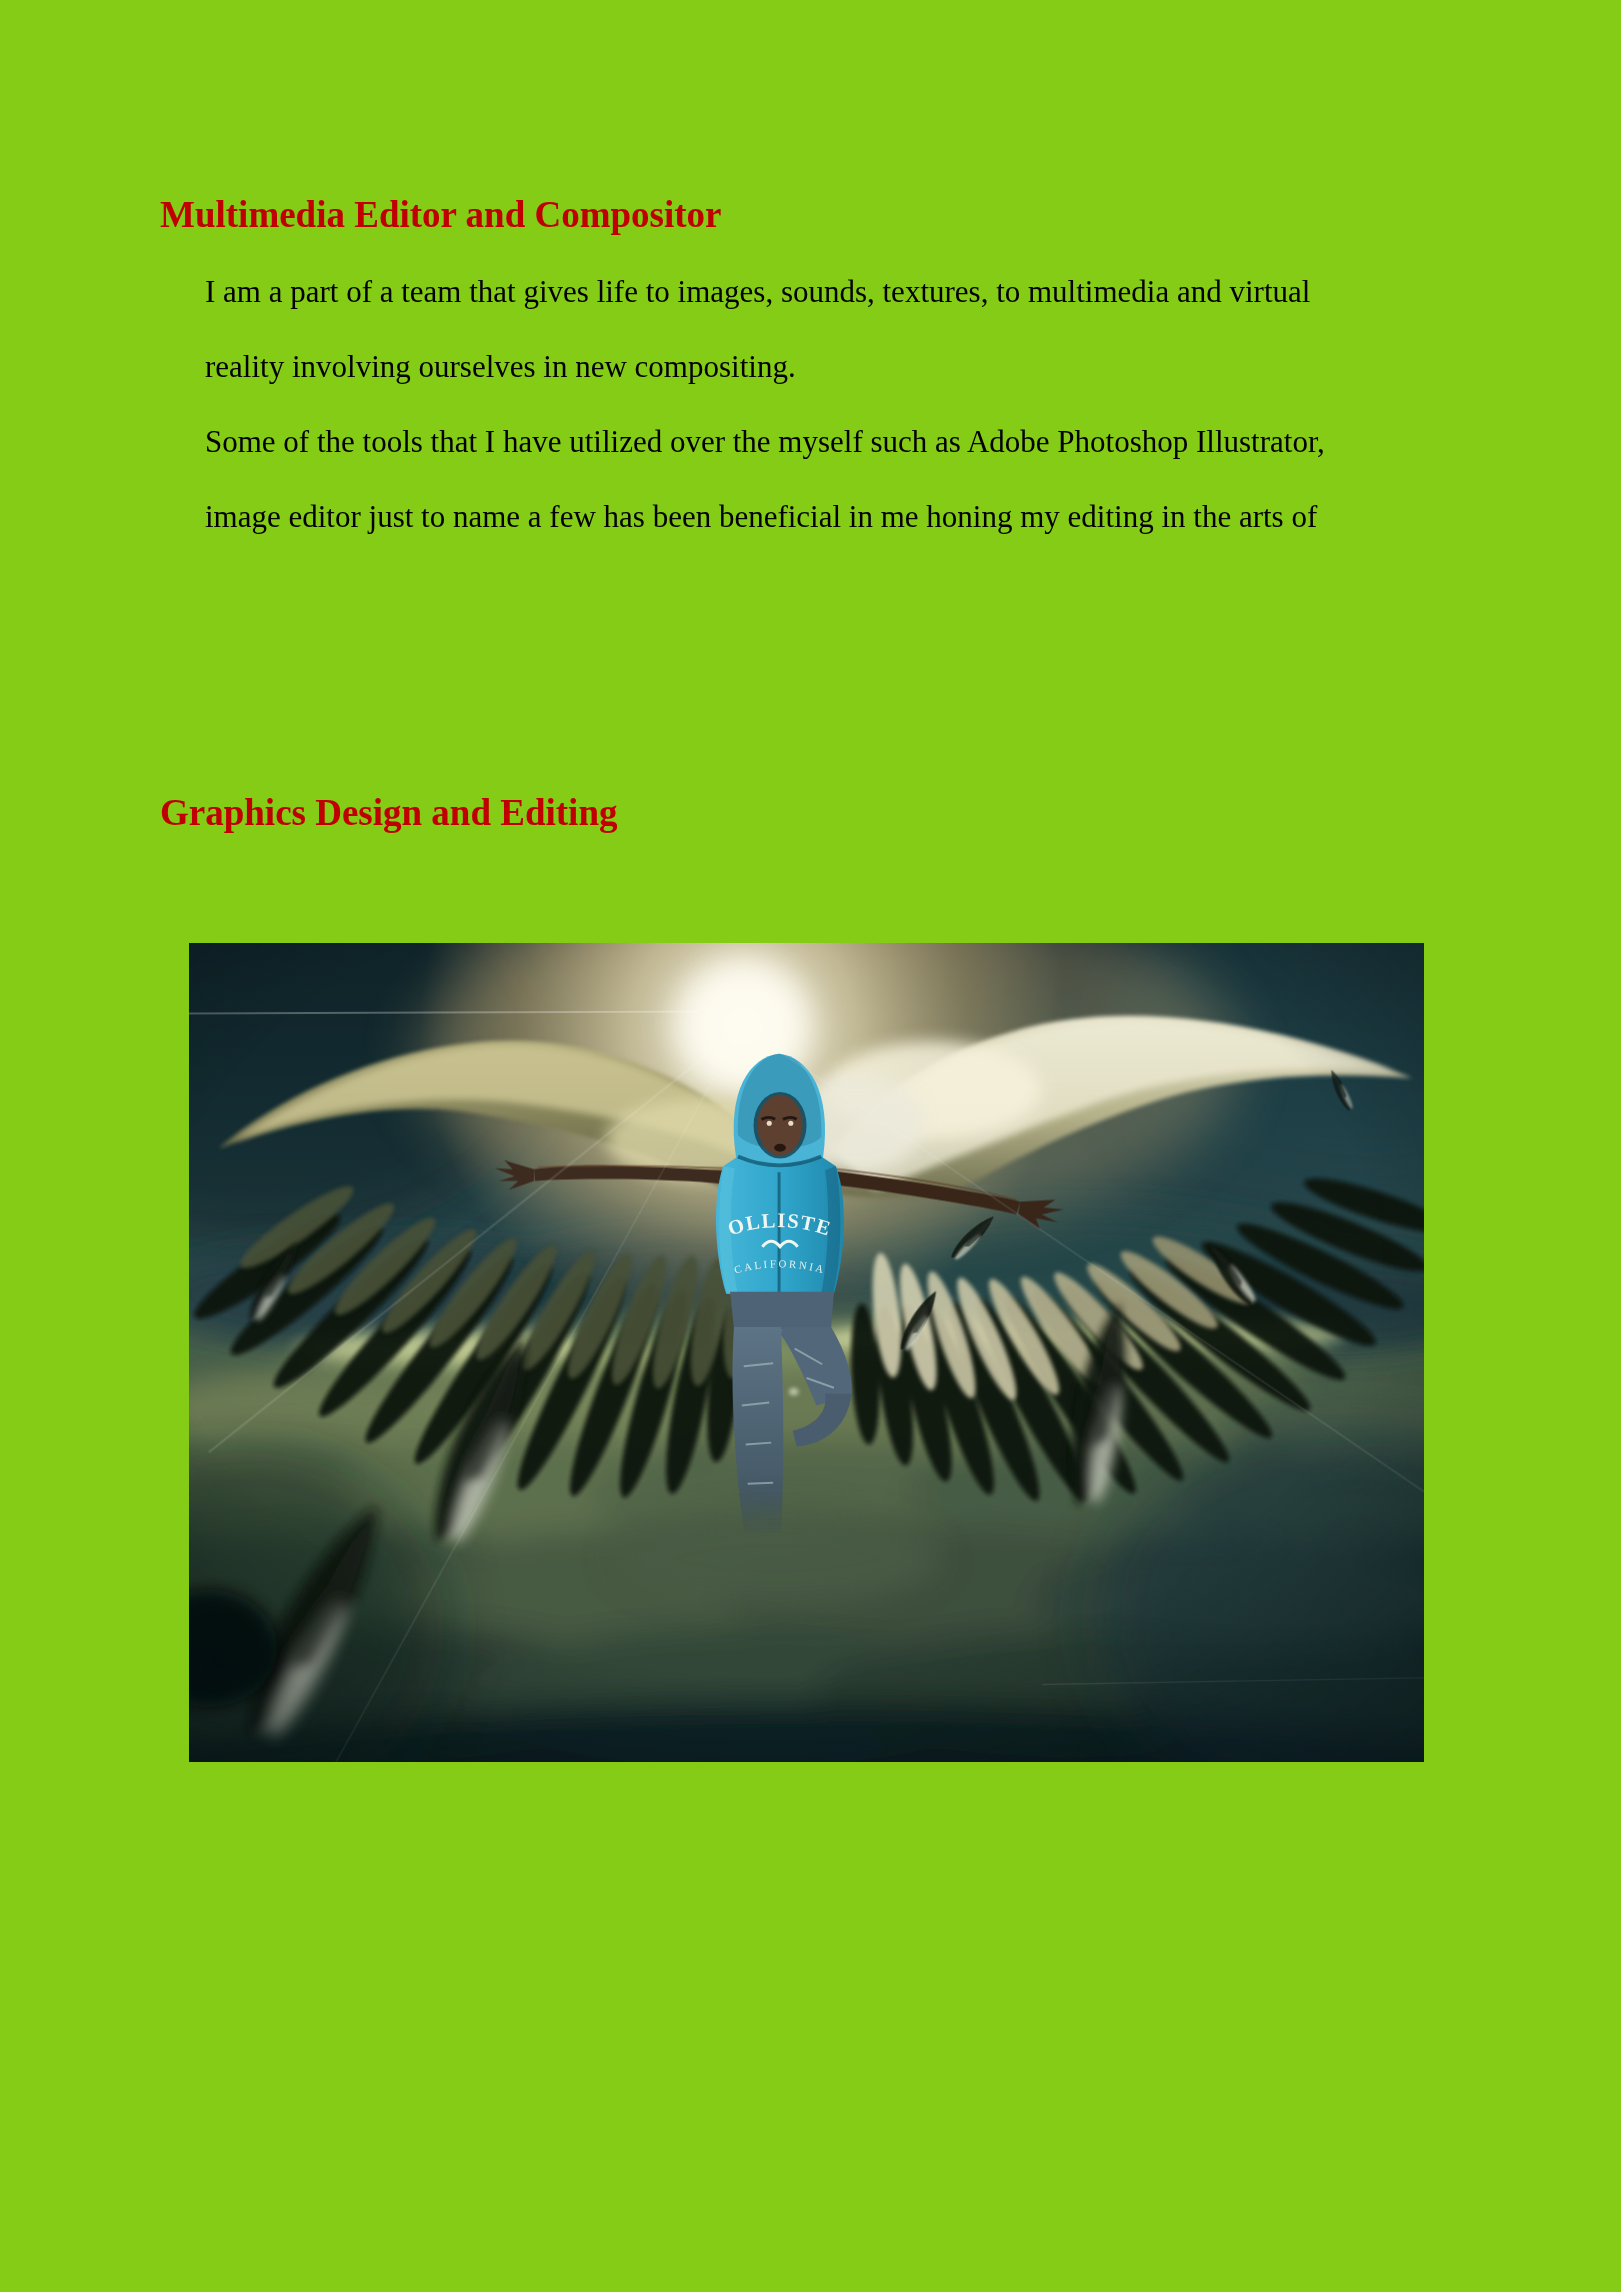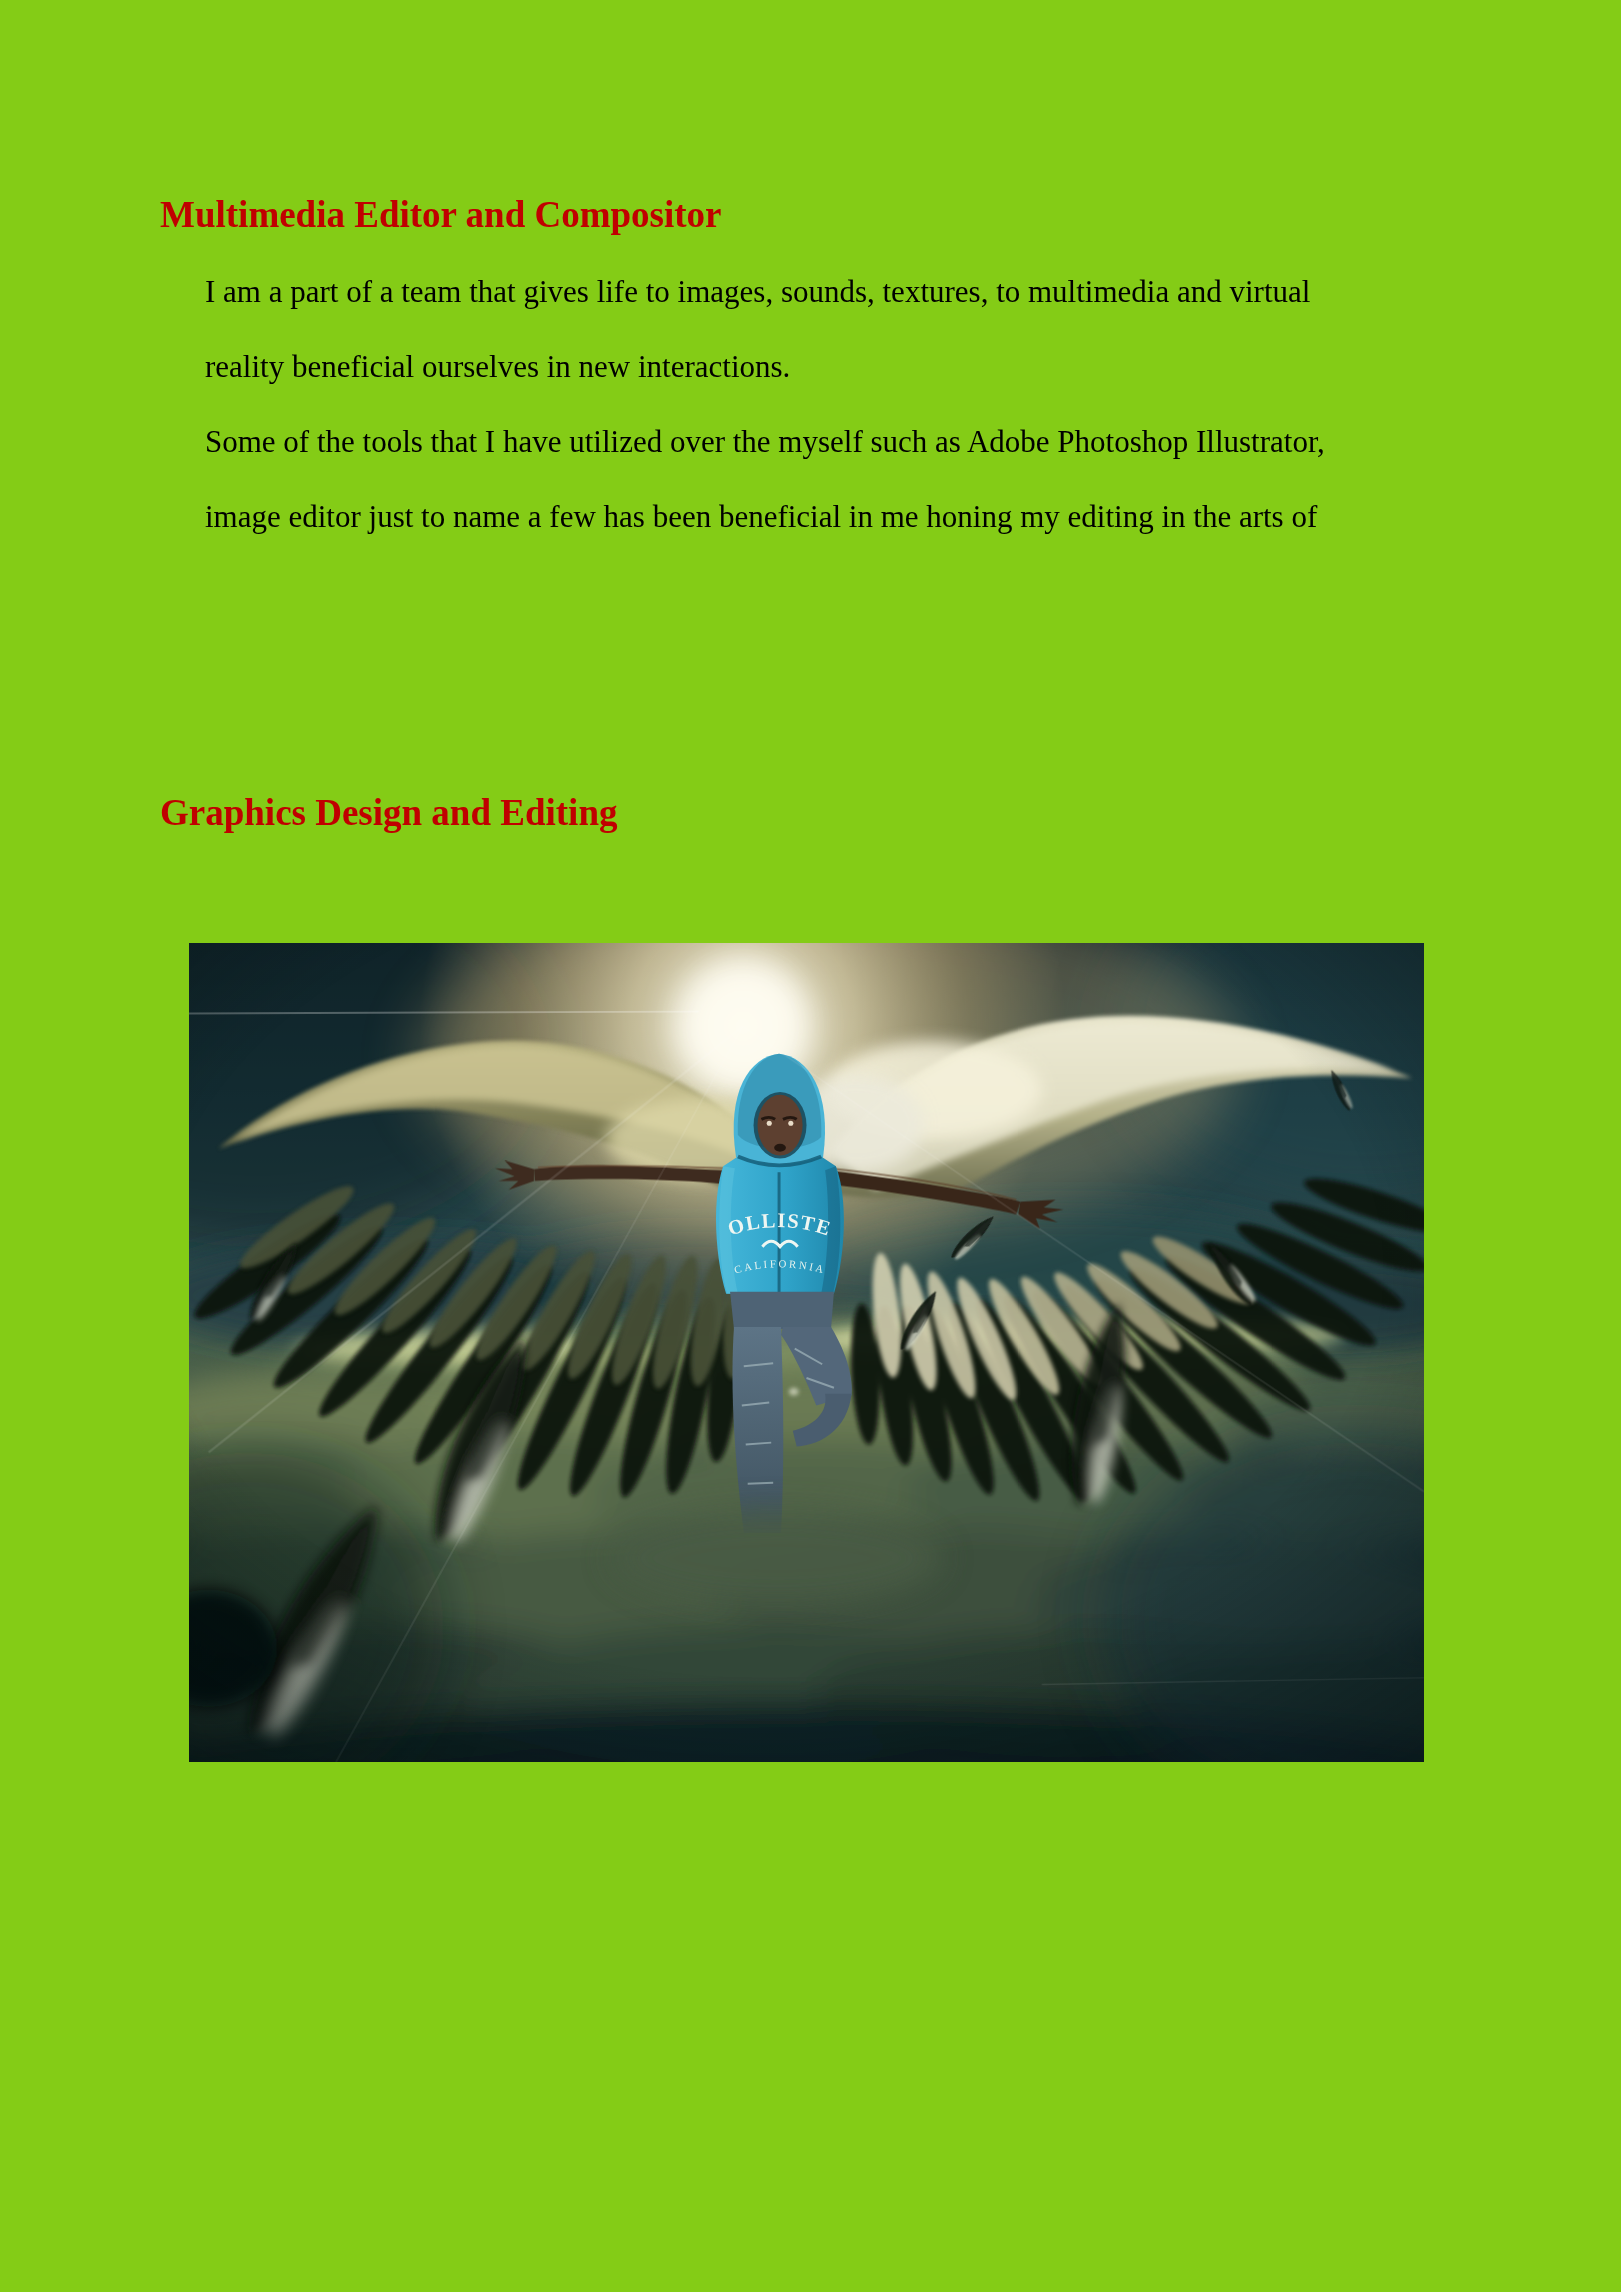--- a/index.html
+++ b/index.html
@@ -56,21 +56,21 @@
 </style>
 </head>
 <body>
 
 <div class="page">
 
   <div class="h-red h1">Multimedia Editor and Compositor</div>
 
   <div class="para">
     <div class="line">I am a part of a team that gives life to images, sounds, textures, to multimedia and virtual</div>
-    <div class="line">reality beneficial ourselves in new interactions.</div>
+    <div class="line">reality involving ourselves in new compositing.</div>
     <div class="line">Some of the tools that I have utilized over the myself such as Adobe Photoshop Illustrator,</div>
     <div class="line">image editor just to name a few has been beneficial in me honing my editing in the arts of</div>
   </div>
 
   <div class="h-red h2">Graphics Design and Editing</div>
 
 
   <div class="photo">
     <svg viewBox="0 0 1260 836" preserveAspectRatio="none">
       <defs>

